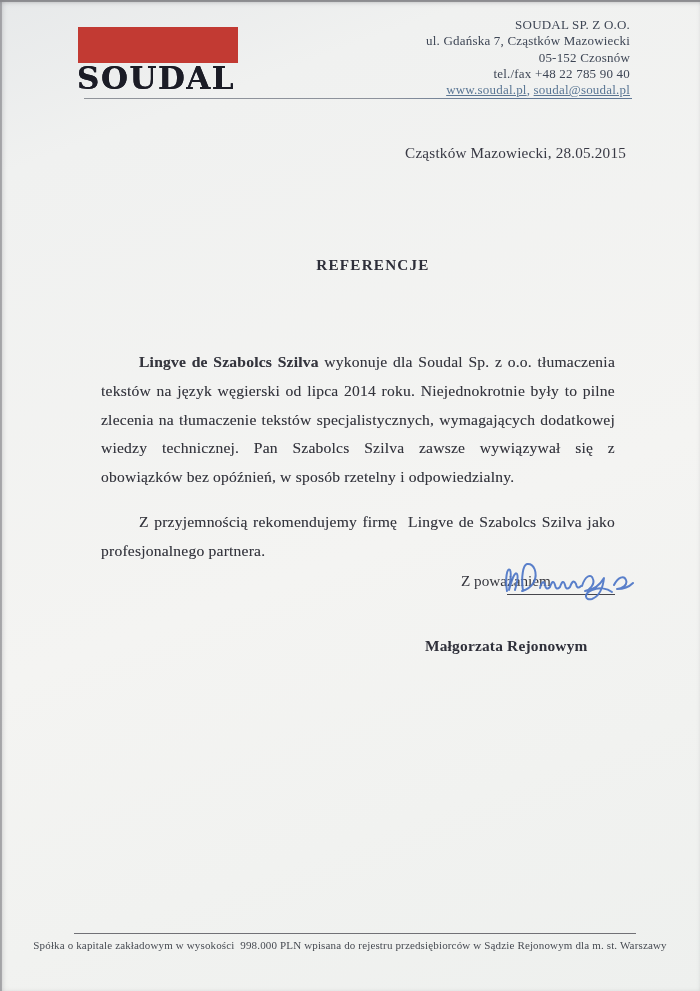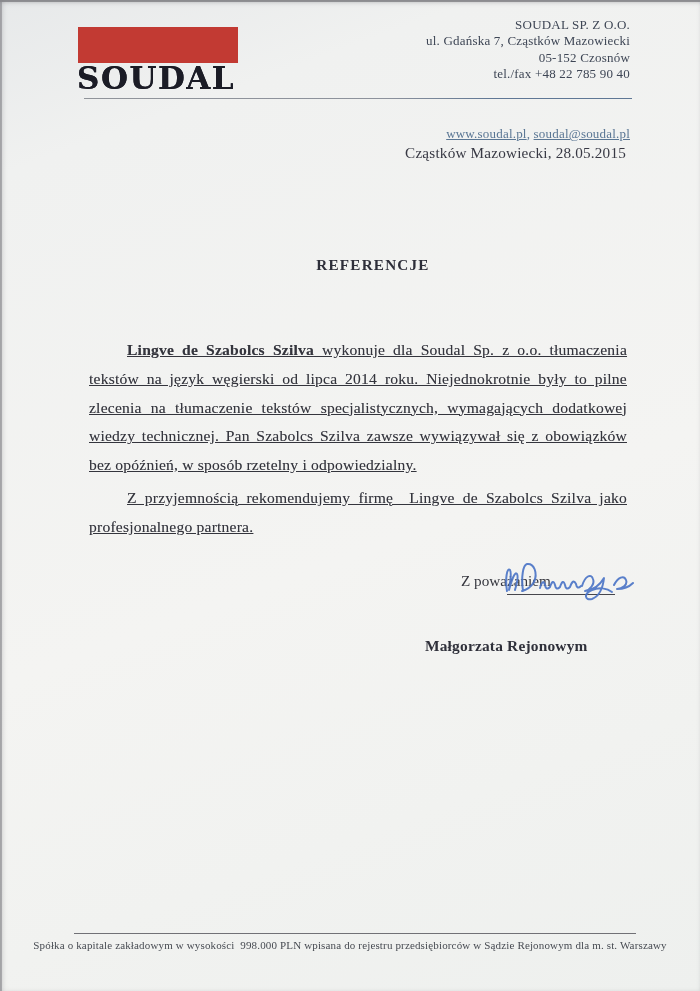--- a/index.html
+++ b/index.html
@@ -22,39 +22,39 @@
     text-shadow:0 0 .6px #1b1c26;
   }
   .header-rule{
     position:absolute;left:84px;top:98px;width:548px;height:1.4px;
     background:linear-gradient(90deg,#90949a 0%,#8d929c 55%,#5f7795 75%,#5f7795 100%);
   }
   .address-block{
     position:absolute;top:17px;right:70px;text-align:right;
     font-size:13px;line-height:16.3px;color:#3e4655;letter-spacing:.2px;
   }
-  .address-links{color:#5a7694;margin-top:44px;}
+  .address-links{color:#5a7694;}
   .address-links .lnk{text-decoration:underline;}
 
   .dateline{
     position:absolute;top:144px;right:74px;font-size:15.2px;color:#383944;letter-spacing:.2px;
   }
 
   .letter-title{
     position:absolute;top:256px;left:85px;width:576px;text-align:center;
     font-weight:700;font-size:15.2px;letter-spacing:1.2px;color:#2e2f3a;
   }
 
   .letter-body{
     position:absolute;top:332px;left:85px;width:546px;
     font-size:15.6px;line-height:28.8px;text-align:justify;
     color:#34353d;letter-spacing:.2px;
     text-shadow:0 0 .4px rgba(60,60,72,.4);
   }
-  .letter-body p{margin:4px;text-indent:38px;text-decoration:underline;}
+  .letter-body p{margin:16px;text-indent:38px;}
 
   .closing{position:absolute;left:425px;top:572px;font-size:15.2px;color:#35363e;margin-left:36px;}
   .signature-underline{position:absolute;left:507px;top:594px;width:108px;height:1.3px;background:#46464c;}
   .signature-svg{position:absolute;left:498px;top:555px;}
   .signer-title{position:absolute;left:425px;top:616px;font-weight:700;font-size:15.4px;color:#2f303a;letter-spacing:.2px;}
   .signer-name{position:absolute;left:425px;top:637px;font-weight:700;font-size:15.4px;color:#2f303a;letter-spacing:.2px;}
 
   .footer-rule{position:absolute;left:74px;top:933px;width:562px;height:1px;background:#5a5a60;opacity:.85;}
   .footer-legal{
     position:absolute;left:30px;top:939px;width:640px;text-align:center;

